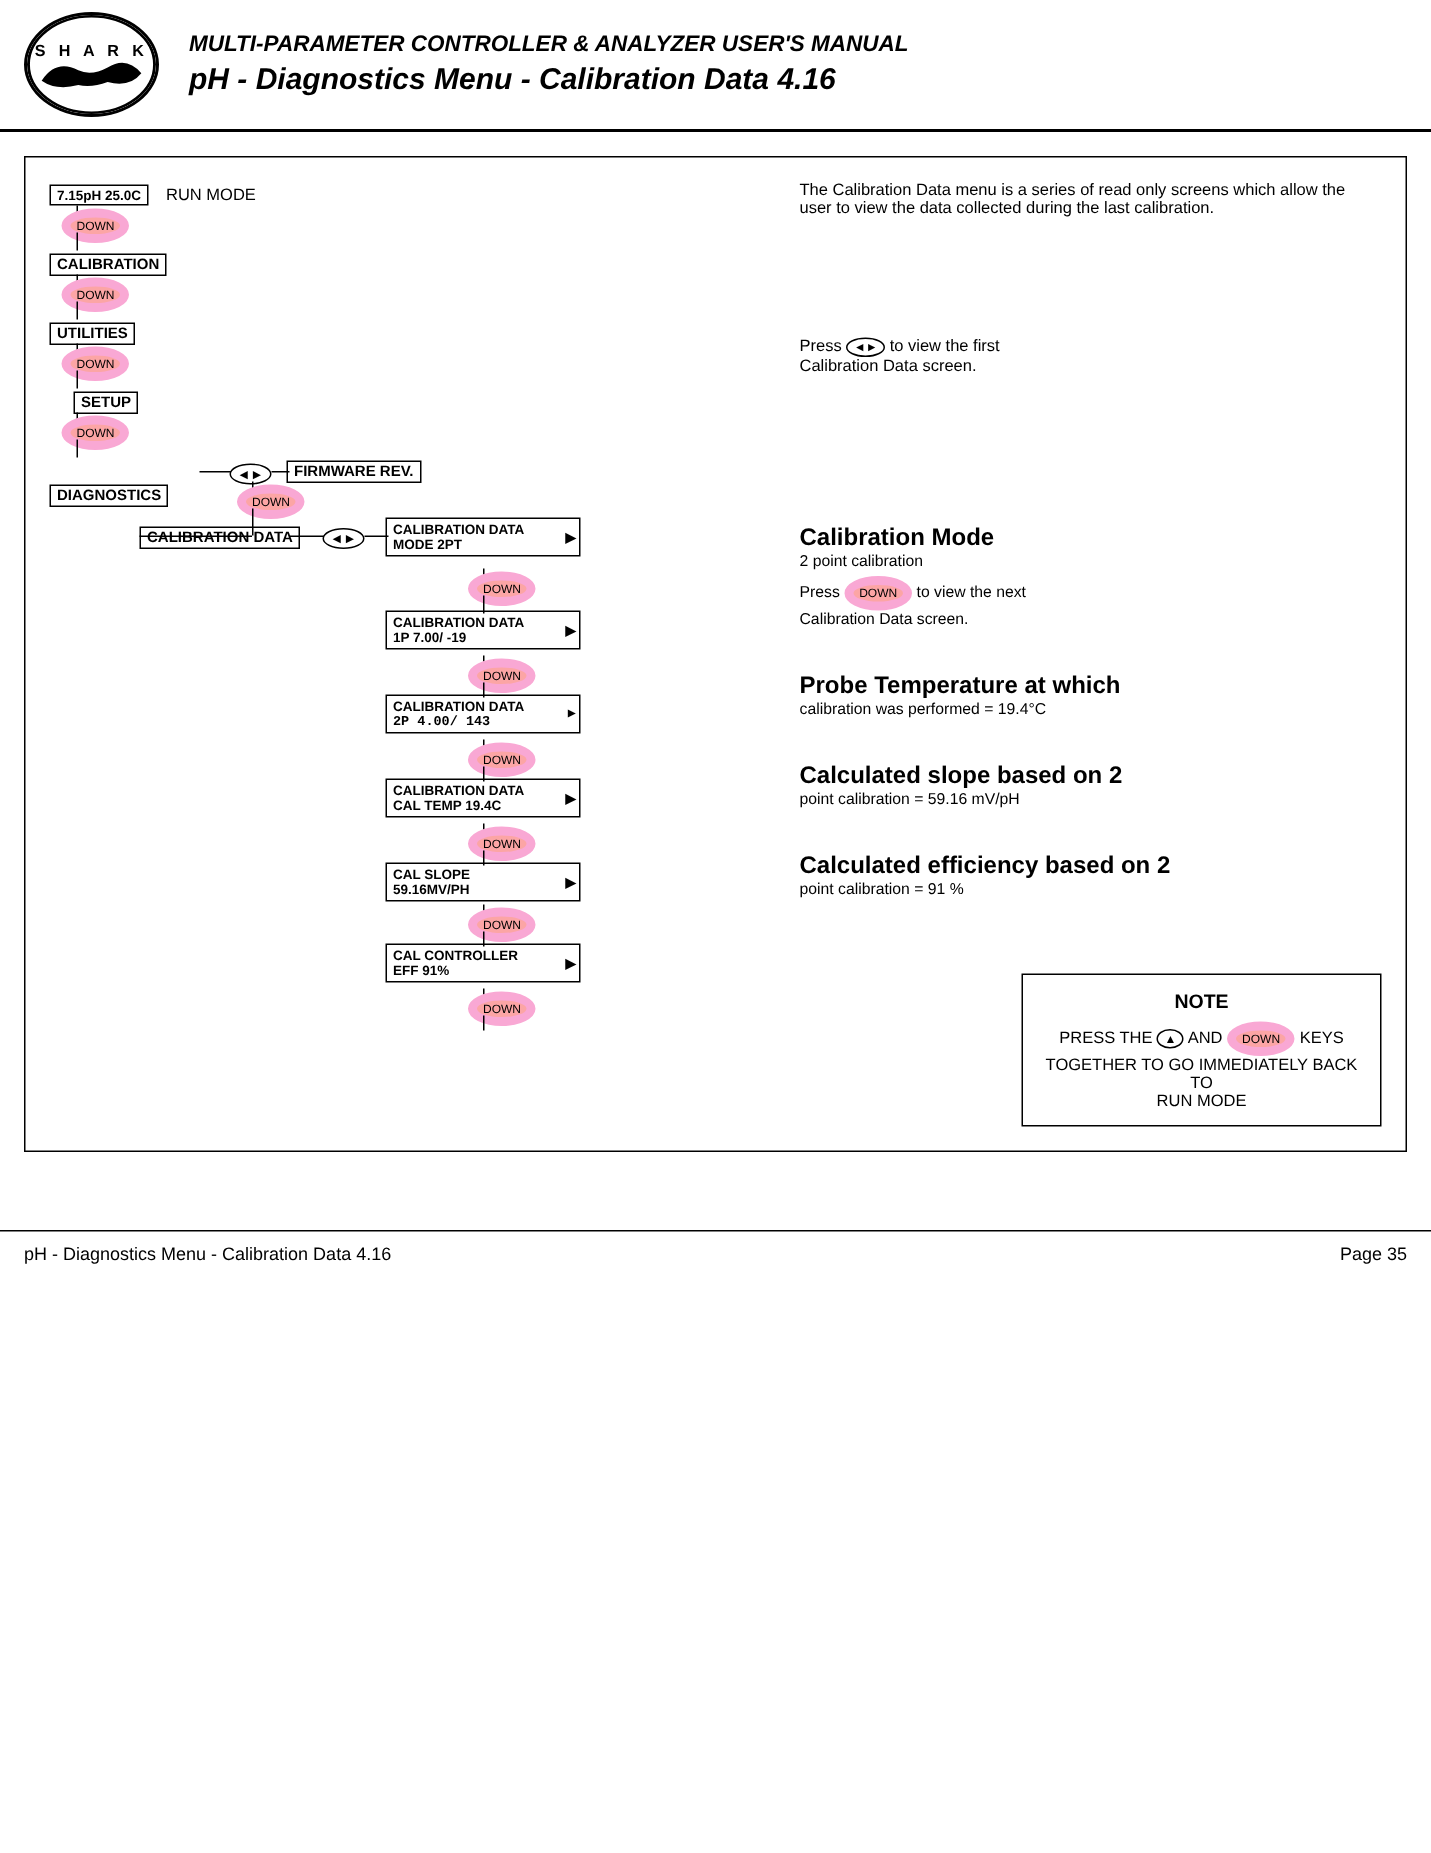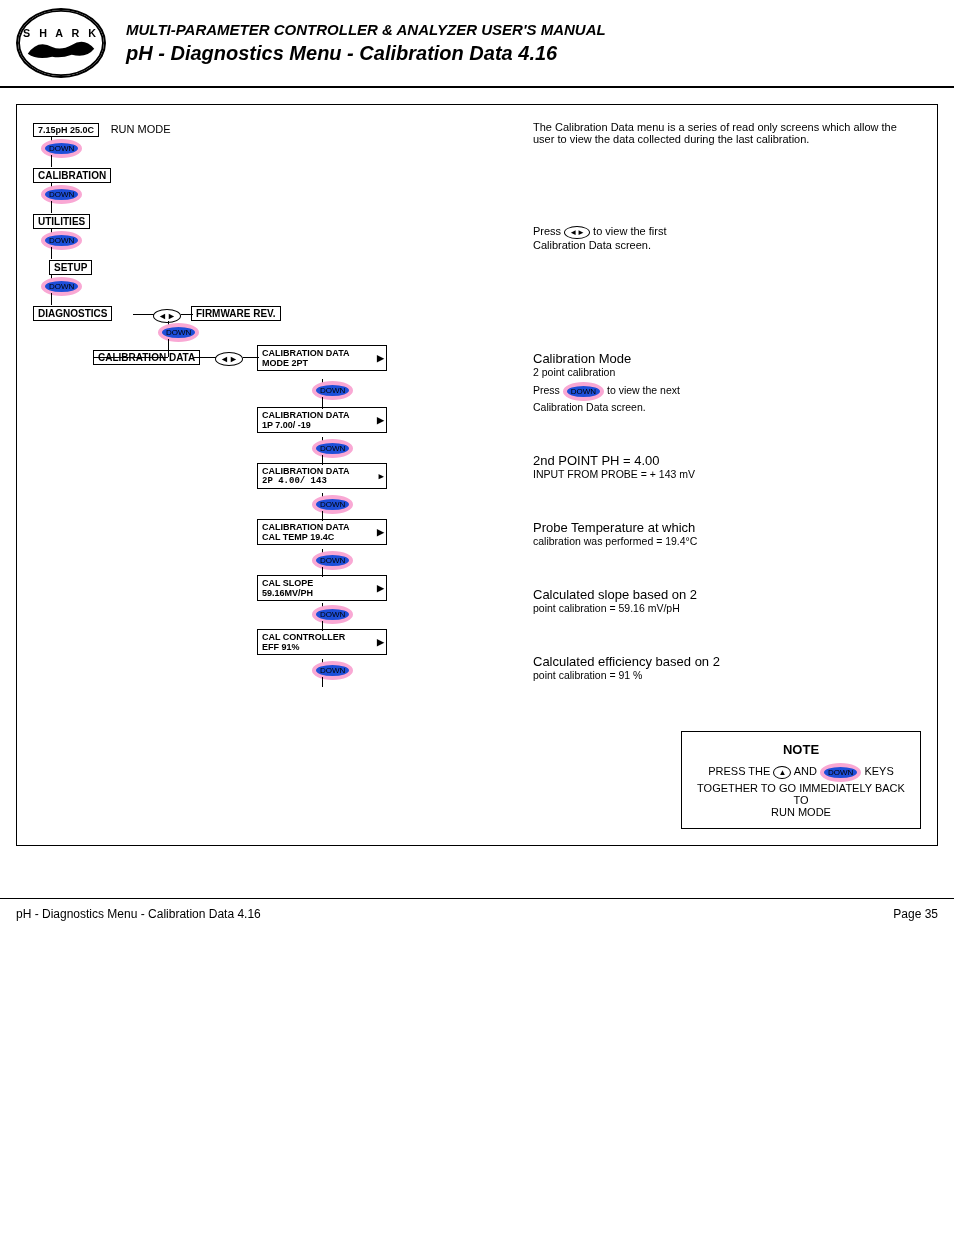--- a/index.html
+++ b/index.html
@@ -95,26 +95,26 @@
       position: absolute;
       right: 2px;
       top: 50%;
       transform: translateY(-50%);
       font-size: 9px;
     }
 
     
     .down-btn {
       display: inline-block;
-      border: 4px solid #f9a8d4;
+      border: 6px solid #f9a8d4;
       border-radius: 50%;
       font-size: 8px;
       padding: 1px 4px;
       white-space: nowrap;
-      background: #1d4ed8;
+      background: #fca5a5;
     }
 
     
     .lr-btn {
       display: inline-block;
       border: 1px solid #000;
       border-radius: 50%;
       font-size: 9px;
       padding: 1px 4px;
       white-space: nowrap;
@@ -173,23 +173,22 @@
 
     .run-mode-label {
       font-size: 11px;
       font-weight: normal;
     }
 
     .desc-row {
       margin-bottom: 10px;
     }
     .desc-label {
-      font-weight: normal;
-      font-size: 13px;
-      margin-top: 40px;
+      font-weight: bold;
+      font-size: 16px;
     }
     .desc-text {
       font-size: 10.5px;
     }
   </style>
 </head>
 <body>
 
 <div class="header">
   <div class="logo-box">
@@ -253,21 +252,21 @@
       </div>
 
       <div class="v-connector" style="top:154px; left:18px; height:16px;"></div>
 
       <div class="fc-item" style="top:156px; left:8px;">
         <span class="down-btn">DOWN</span>
       </div>
 
       <div class="v-connector" style="top:172px; left:18px; height:12px;"></div>
 
-      <div class="fc-item" style="top:184px; left:0;">
+      <div class="fc-item" style="top:200px; left:0;">
         <span class="menu-box">DIAGNOSTICS</span>
       </div>
 
       <div class="h-connector" style="top:193px; left:100px; width:24px;"></div>
 
       <div class="fc-item" style="top:186px; left:120px;">
         <span class="lr-btn">◄►</span>
       </div>
 
       <div class="h-connector" style="top:193px; left:148px; width:12px;"></div>
@@ -393,24 +392,20 @@
 
       <div class="desc-row">
         <div class="desc-label">Calibration Mode</div>
         <div class="desc-text">2 point calibration</div>
         <div class="desc-text" style="margin-top:4px;">
           Press <span class="down-btn" style="font-size:8px;">DOWN</span> to view the next<br>Calibration Data screen.
         </div>
       </div>
 
 
-      <div class="desc-row" style="margin-top:30px;">
-        <div class="desc-label">2nd POINT   PH = 4.00</div>
-        <div class="desc-text">INPUT FROM PROBE = + 143 mV</div>
-      </div>
 
       <div class="desc-row" style="margin-top:30px;">
         <div class="desc-label">Probe Temperature at which</div>
         <div class="desc-text">calibration was performed = 19.4°C</div>
       </div>
 
       <div class="desc-row" style="margin-top:30px;">
         <div class="desc-label">Calculated slope based on 2</div>
         <div class="desc-text">point calibration = 59.16 mV/pH</div>
       </div>

